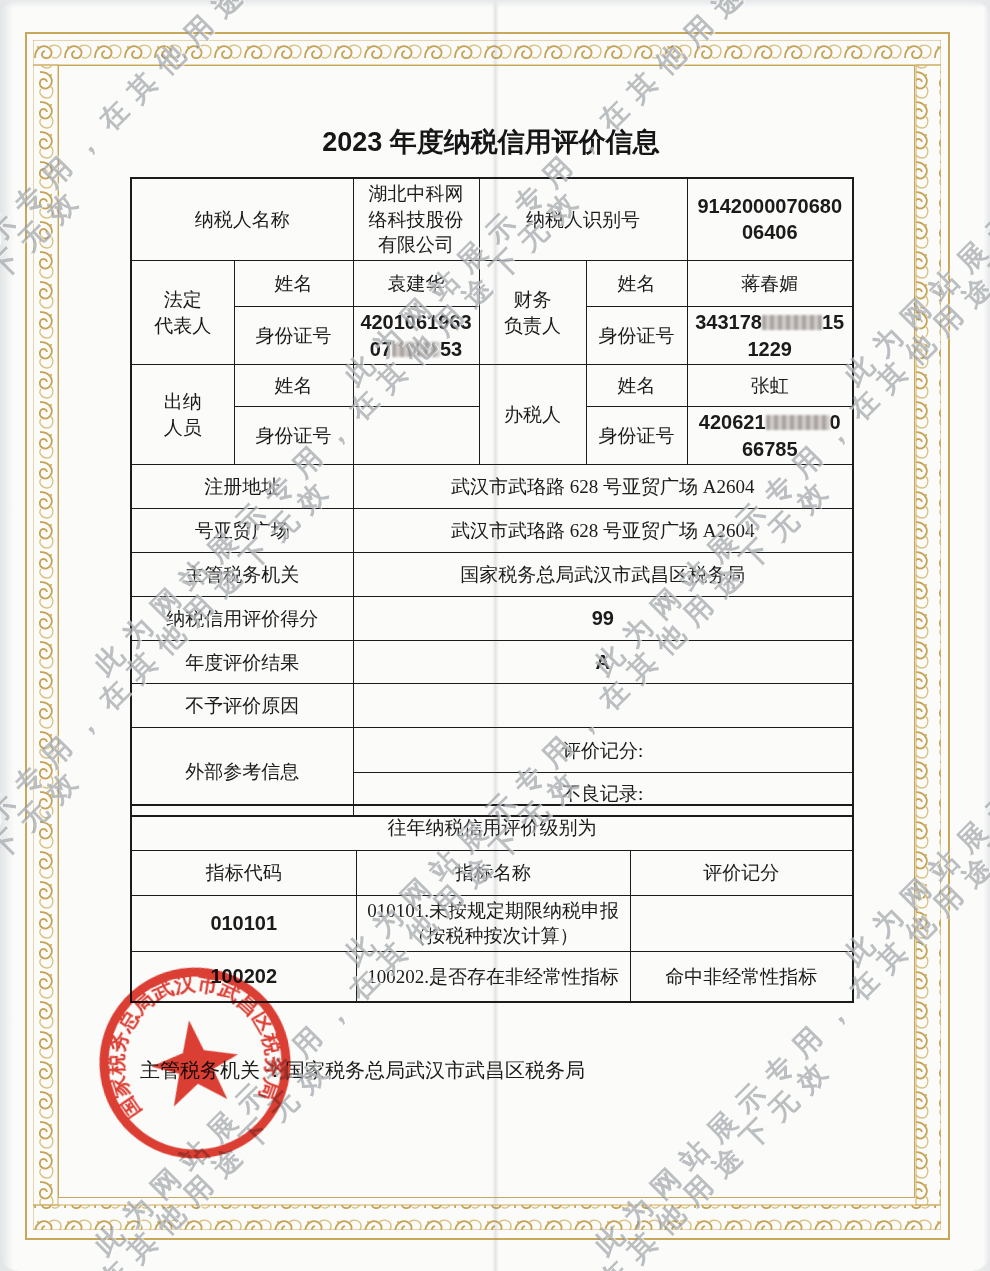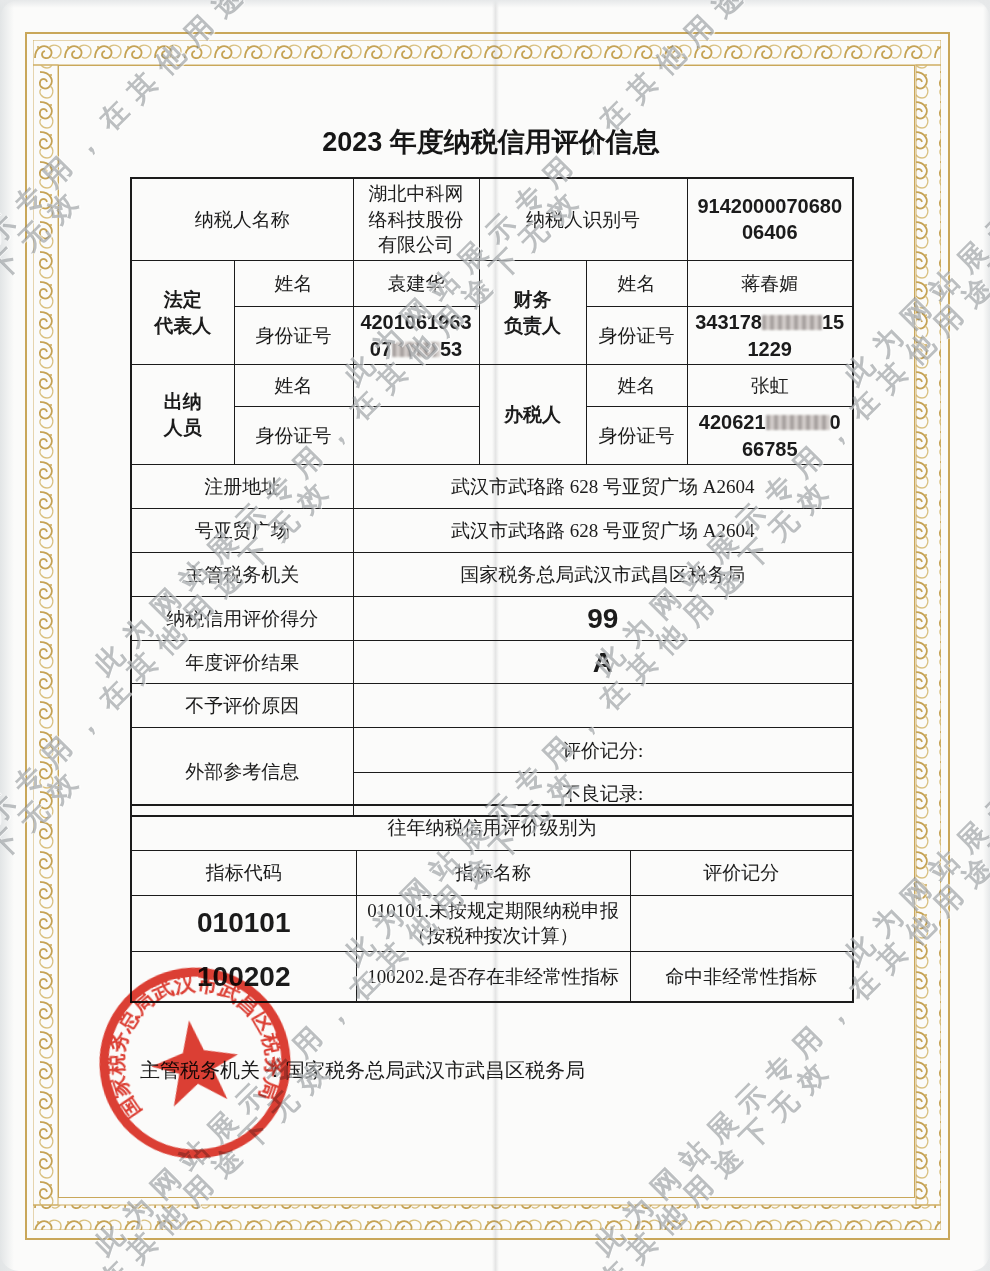--- a/index.html
+++ b/index.html
@@ -43,23 +43,23 @@
     border:2.5px solid #1b1b1b;
   }
   table.doc td{
     border:1.5px solid #1b1b1b;
     font-size:19px;text-align:center;vertical-align:middle;
     padding:2px 6px;line-height:1.35;overflow:hidden;
   }
   table.main{top:177px;width:722px;}
   table.ind{top:804px;width:722px;}
   td.left{text-align:left;padding-left:10px;}
-  td.role{white-space:pre-line;font-weight:bold;}
+  td.role{white-space:pre-line;}
   .num{font-family:"Liberation Sans", sans-serif;font-weight:600;}
-  td .num{font-size:28px;}
+  td .num{font-size:20px;}
   .idnum{font-family:"Liberation Sans", sans-serif;font-weight:600;font-size:20px;word-break:break-all;line-height:1.3;}
   .redact{display:inline-block;height:15px;border-radius:1px;vertical-align:-1px;
     background:repeating-linear-gradient(90deg,#a8a2a0 0 4px,#d2ccc9 4px 8px);
     filter:blur(1.2px);}
   .r1{width:48px;} .r2{width:60px;} .r3{width:64px;}
   .h80{height:80px}.h46{height:46px}.h54{height:54px}.h42{height:42px}
   .h44{height:44px}.h43{height:43px}.h45{height:45px}.h51{height:51px}.h52{height:52px}
 
   .footer{
     position:absolute;left:140px;top:1056px;width:710px;z-index:2;

